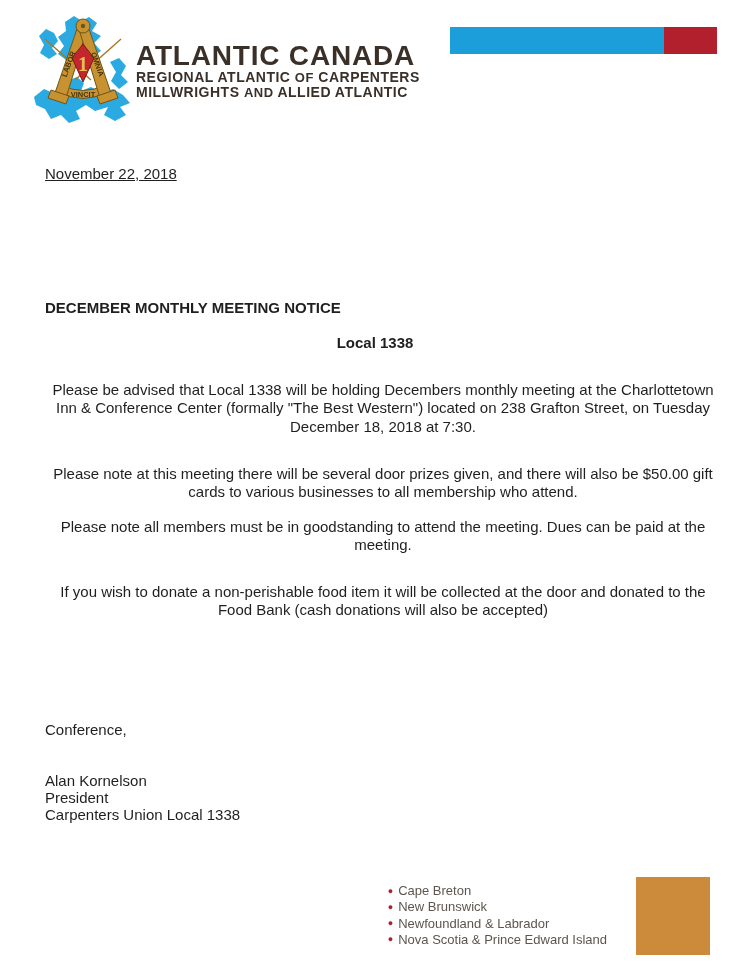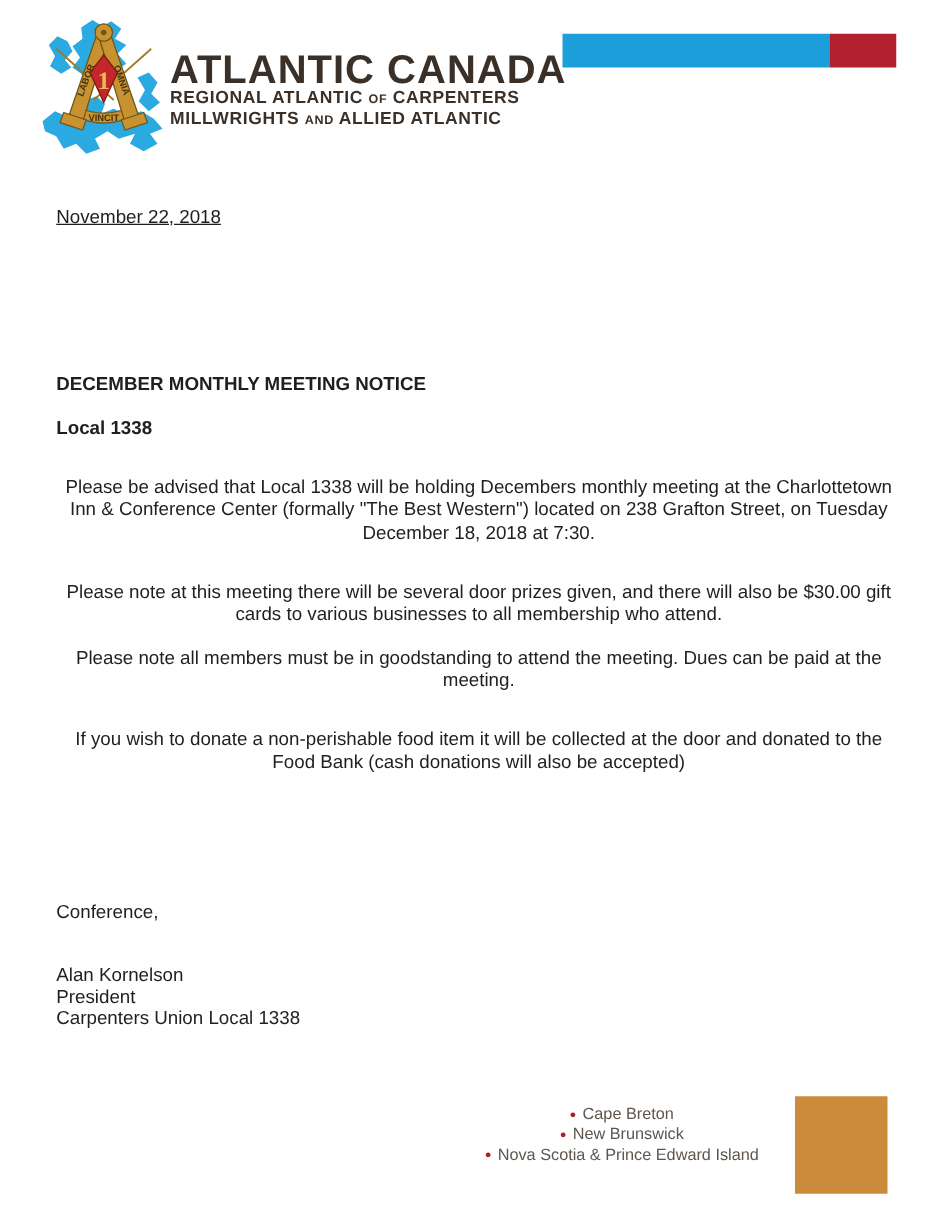--- a/index.html
+++ b/index.html
@@ -4,41 +4,41 @@
 <style>
   html,body { margin:0; padding:0; background:#ffffff; }
   .page {
     position:relative; width:750px; height:971px; background:#ffffff;
     font-family:"Liberation Sans", sans-serif; color:#1f1f1f; overflow:hidden;
   }
 
   
   .logo { position:absolute; left:30px; top:12px; width:106px; height:118px; }
   .org-block { position:absolute; left:136px; top:42px; color:#3a3028; }
-  .org-name { font-size:32px; font-weight:bold; letter-spacing:0.8px; line-height:27px; white-space:nowrap; }
+  .org-name { font-size:28px; font-weight:bold; letter-spacing:0.8px; line-height:27px; white-space:nowrap; }
   .org-sub  { font-size:14px; font-weight:bold; letter-spacing:0.5px; line-height:12.5px; margin-top:1.5px; white-space:nowrap; }
-  .org-sub .small { font-size:10px; }
+  .org-sub .small { font-size:13px; }
 
   .flag-bar { position:absolute; left:450px; top:27px; width:267px; height:27px; display:flex; }
   .flag-blue { width:214px; height:100%; background:#1b9ed9; }
   .flag-red  { flex:1; height:100%; background:#b21f2d; }
 
   
   .txt { font-size:15px; line-height:18.3px; }
   .date     { position:absolute; left:45px; top:165px;text-decoration:underline; }
   .title    { position:absolute; left:45px; top:299px; font-weight:bold; }
-  .subtitle { position:absolute; left:45px; top:334px; width:660px; text-align:left; font-weight:bold; }
+  .subtitle { position:absolute; left:45px; top:334px; width:660px; text-align:center; font-weight:bold; }
   .para     { position:absolute; left:45px; width:676px; white-space:pre-line;text-align:center; }
   #p1 { top:366px; } #p2 { top:450px; } #p3 { top:503px; }
   #p4 { top:568px; } #p5 { top:637px; }
   .closing   { position:absolute; left:45px; top:721px; }
   .signature { position:absolute; left:45px; top:772px; line-height:17px; white-space:pre-line; }
 
   
-  .regions { position:absolute; right:143px; top:883px; text-align:center;
+  .regions { position:absolute; right:143px; top:883px; text-align:left;
              font-size:13px; line-height:15.8px; color:#5e564e; }
   .region-item { white-space:nowrap; }
   .region-bullet { color:#af1e23; font-size:9px; margin-right:5px; vertical-align:1.5px; }
   .orange-square { position:absolute; left:636px; top:877px; width:74px; height:78px; background:#cb8b3b; }
 </style>
 </head>
 <body>
 
 <div class="page">
 
@@ -78,32 +78,33 @@
     <div class="flag-red"></div>
   </div>
 
   <div class="txt date">November 22, 2018</div>
   <div class="txt title">DECEMBER MONTHLY MEETING NOTICE</div>
   <div class="txt subtitle">Local 1338</div>
 
   <p class="txt para" id="p1">Please be advised that Local 1338 will be holding Decembers monthly meeting at the Charlottetown
 Inn &amp; Conference Center (formally "The Best Western") located on 238 Grafton Street, on Tuesday
 December 18, 2018 at 7:30.</p>
-  <p class="txt para" id="p2">Please note at this meeting there will be several door prizes given, and there will also be $30.00 gift
+  <p class="txt para" id="p2">Please note at this meeting there will be several door prizes given, and there will also be $50.00 gift
 cards to various businesses to all membership who attend.</p>
   <p class="txt para" id="p3">Please note all members must be in goodstanding to attend the meeting. Dues can be paid at the
 meeting.</p>
   <p class="txt para" id="p4">If you wish to donate a non-perishable food item it will be collected at the door and donated to the
 Food Bank (cash donations will also be accepted)</p>
 
   <div class="txt closing">Conference,</div>
   <div class="txt signature">Alan Kornelson
 President
 Carpenters Union Local 1338</div>
 
   <div class="regions">
     <div class="region-item"><span class="region-bullet">●</span><span>Cape Breton</span></div>
     <div class="region-item"><span class="region-bullet">●</span><span>New Brunswick</span></div>
+    <div class="region-item"><span class="region-bullet">●</span><span>Newfoundland &amp; Labrador</span></div>
     <div class="region-item"><span class="region-bullet">●</span><span>Nova Scotia &amp; Prince Edward Island</span></div>
   </div>
   <div class="orange-square"></div>
 
 </div>
 
 </body></html>

